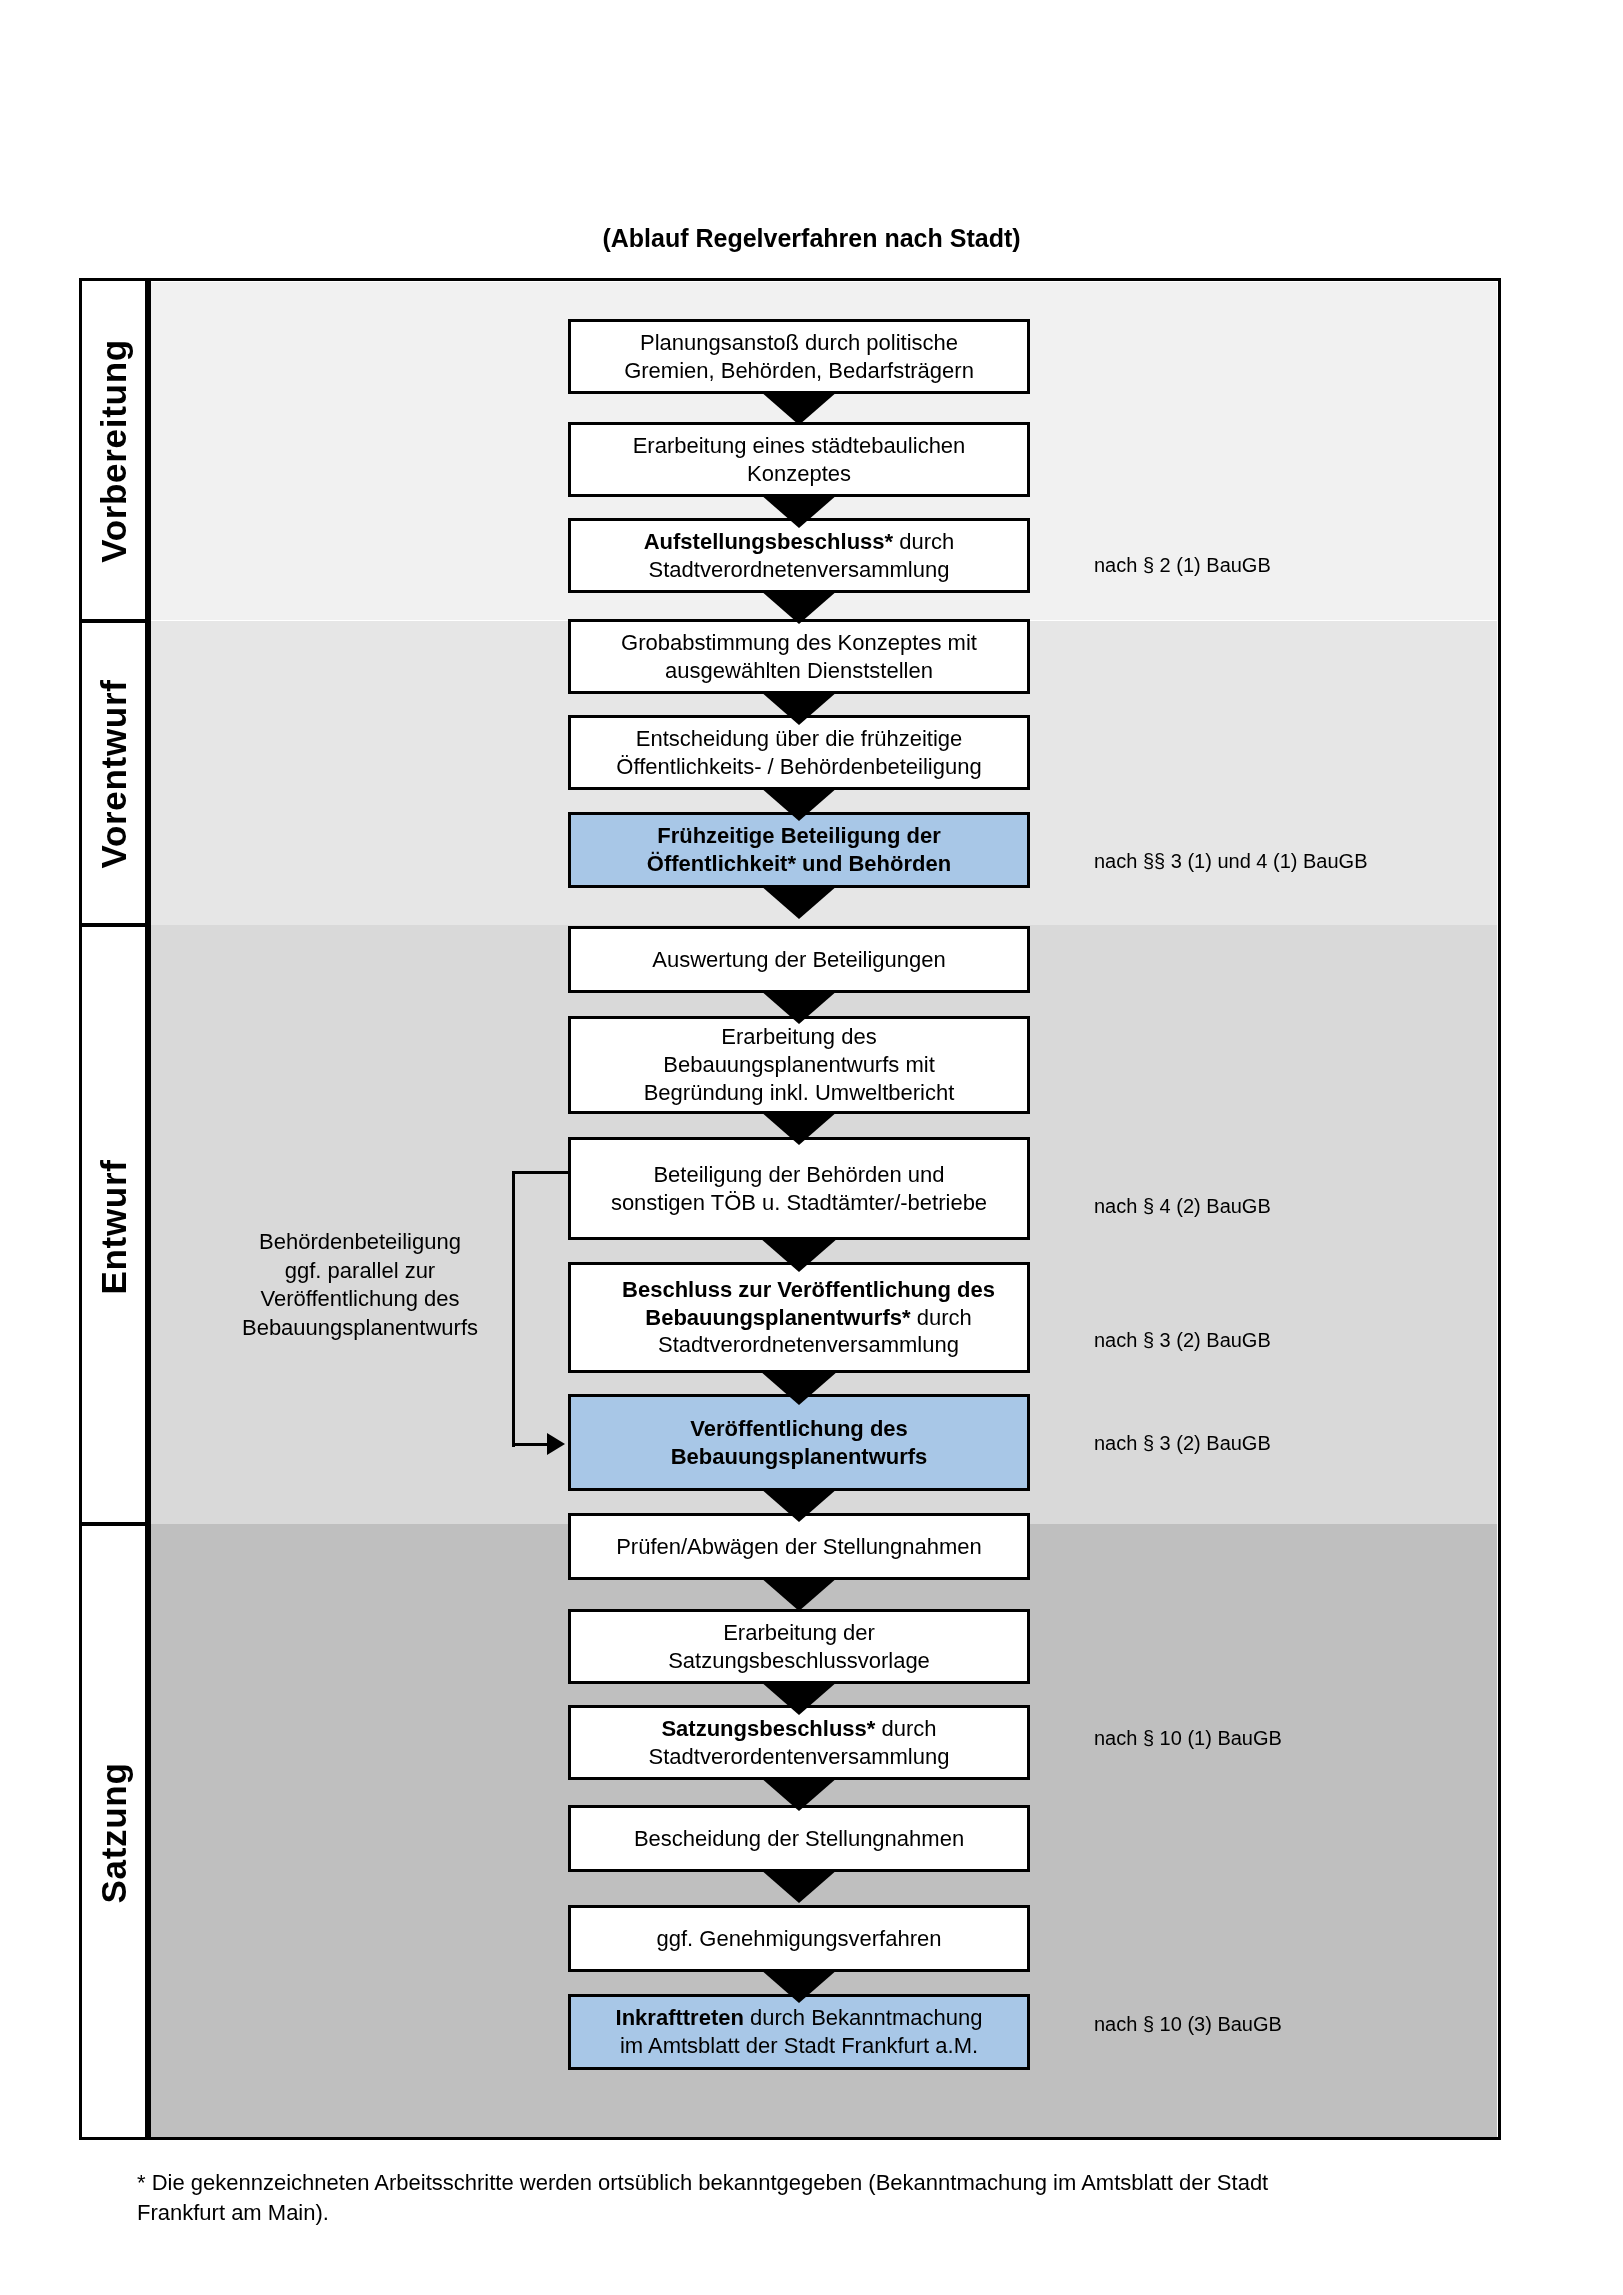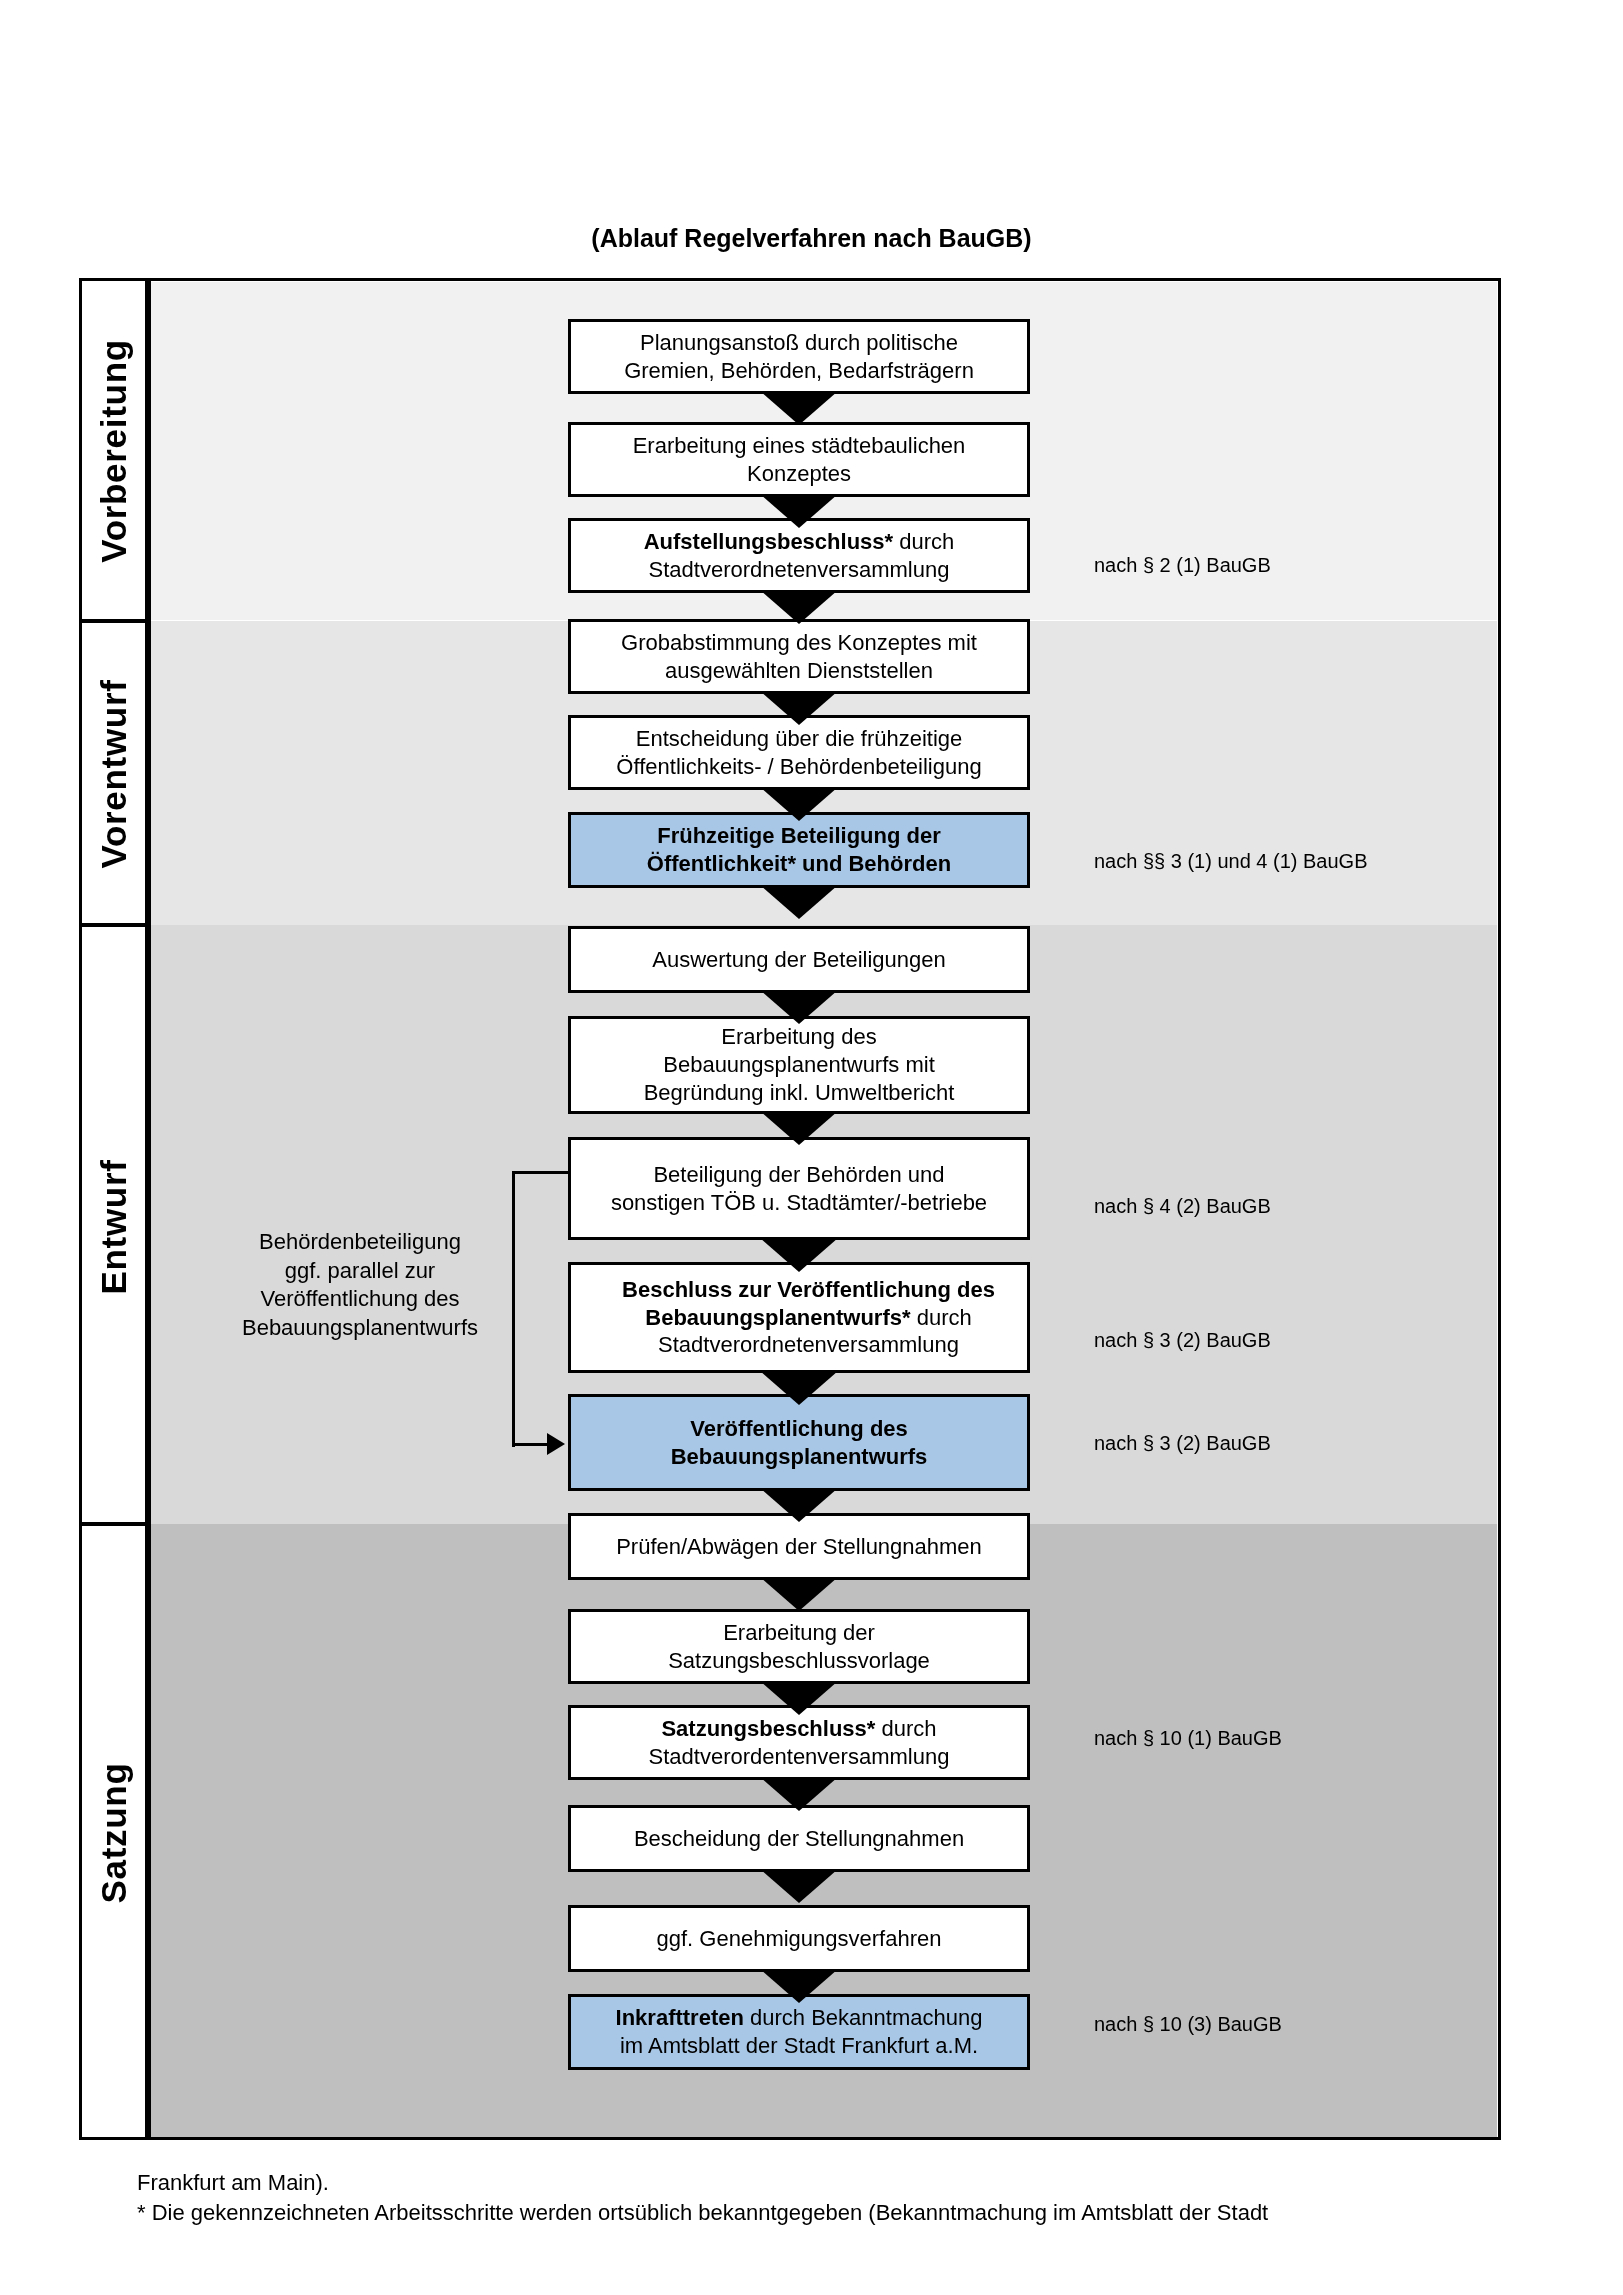--- a/index.html
+++ b/index.html
@@ -75,21 +75,21 @@
   .footnote {
     position:absolute; left:137px; top:2168px; width:1394px;
     font-size:22px; line-height:1.35;
   }
 </style>
 </head>
 <body>
 
 <div class="page">
 
-  <div class="subtitle">(Ablauf Regelverfahren nach BauGB)</div>
+  <div class="subtitle">(Ablauf Regelverfahren nach Stadt)</div>
 
   <div class="frame"></div>
 
   <div class="band s1"></div>
   <div class="band s2"></div>
   <div class="band s3"></div>
   <div class="band s4"></div>
 
   <div class="rail-bar"></div>
   <div class="rail-div d1"></div>
@@ -211,18 +211,18 @@
       <div class="law" style="top: 554px;">nach § 2 (1) BauGB</div>
       <div class="law" style="top: 850px;">nach §§ 3 (1) und 4 (1) BauGB</div>
       <div class="law" style="top: 1195px;">nach § 4 (2) BauGB</div>
       <div class="law" style="top: 1329px;">nach § 3 (2) BauGB</div>
       <div class="law" style="top: 1432px;">nach § 3 (2) BauGB</div>
       <div class="law" style="top: 1727px;">nach § 10 (1) BauGB</div>
       <div class="law" style="top: 2013px;">nach § 10 (3) BauGB</div>
     </div>
 
   <div class="footnote" id="footnote">
+      <div>* Die gekennzeichneten Arbeitsschritte werden ortsüblich bekanntgegeben (Bekanntmachung im Amtsblatt  der Stadt</div>
       <div>Frankfurt am Main).</div>
-      <div>* Die gekennzeichneten Arbeitsschritte werden ortsüblich bekanntgegeben (Bekanntmachung im Amtsblatt  der Stadt</div>
     </div>
 
 </div>
 
 
 </body></html>

